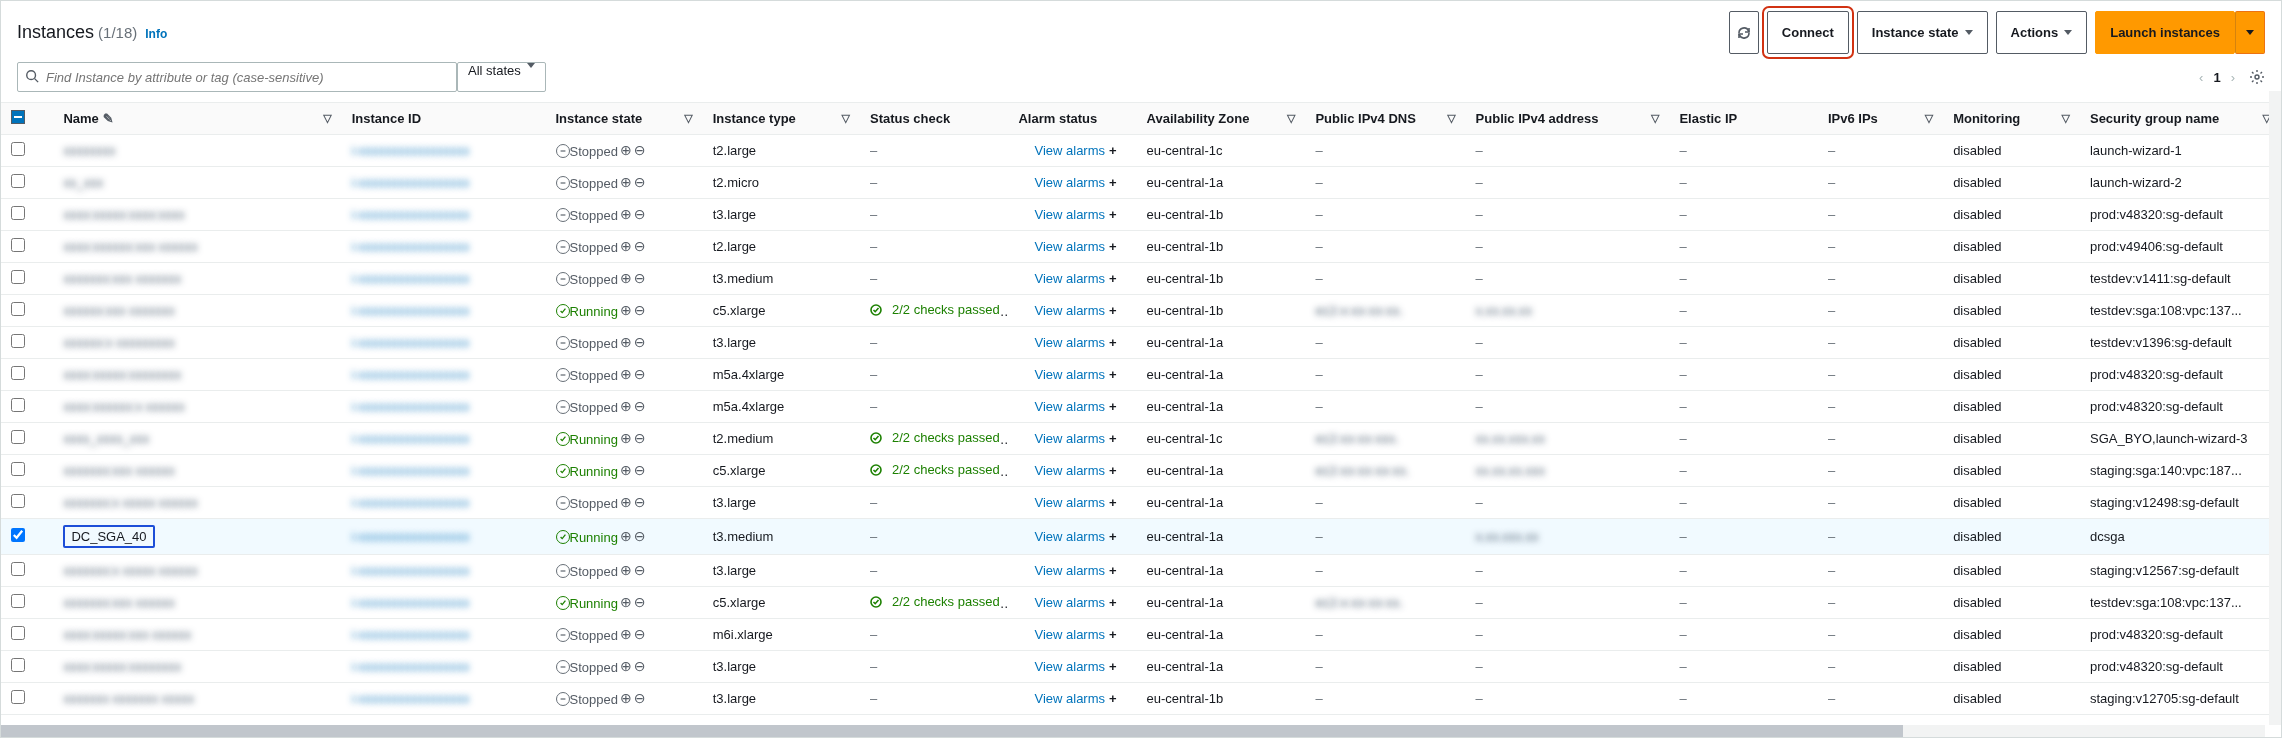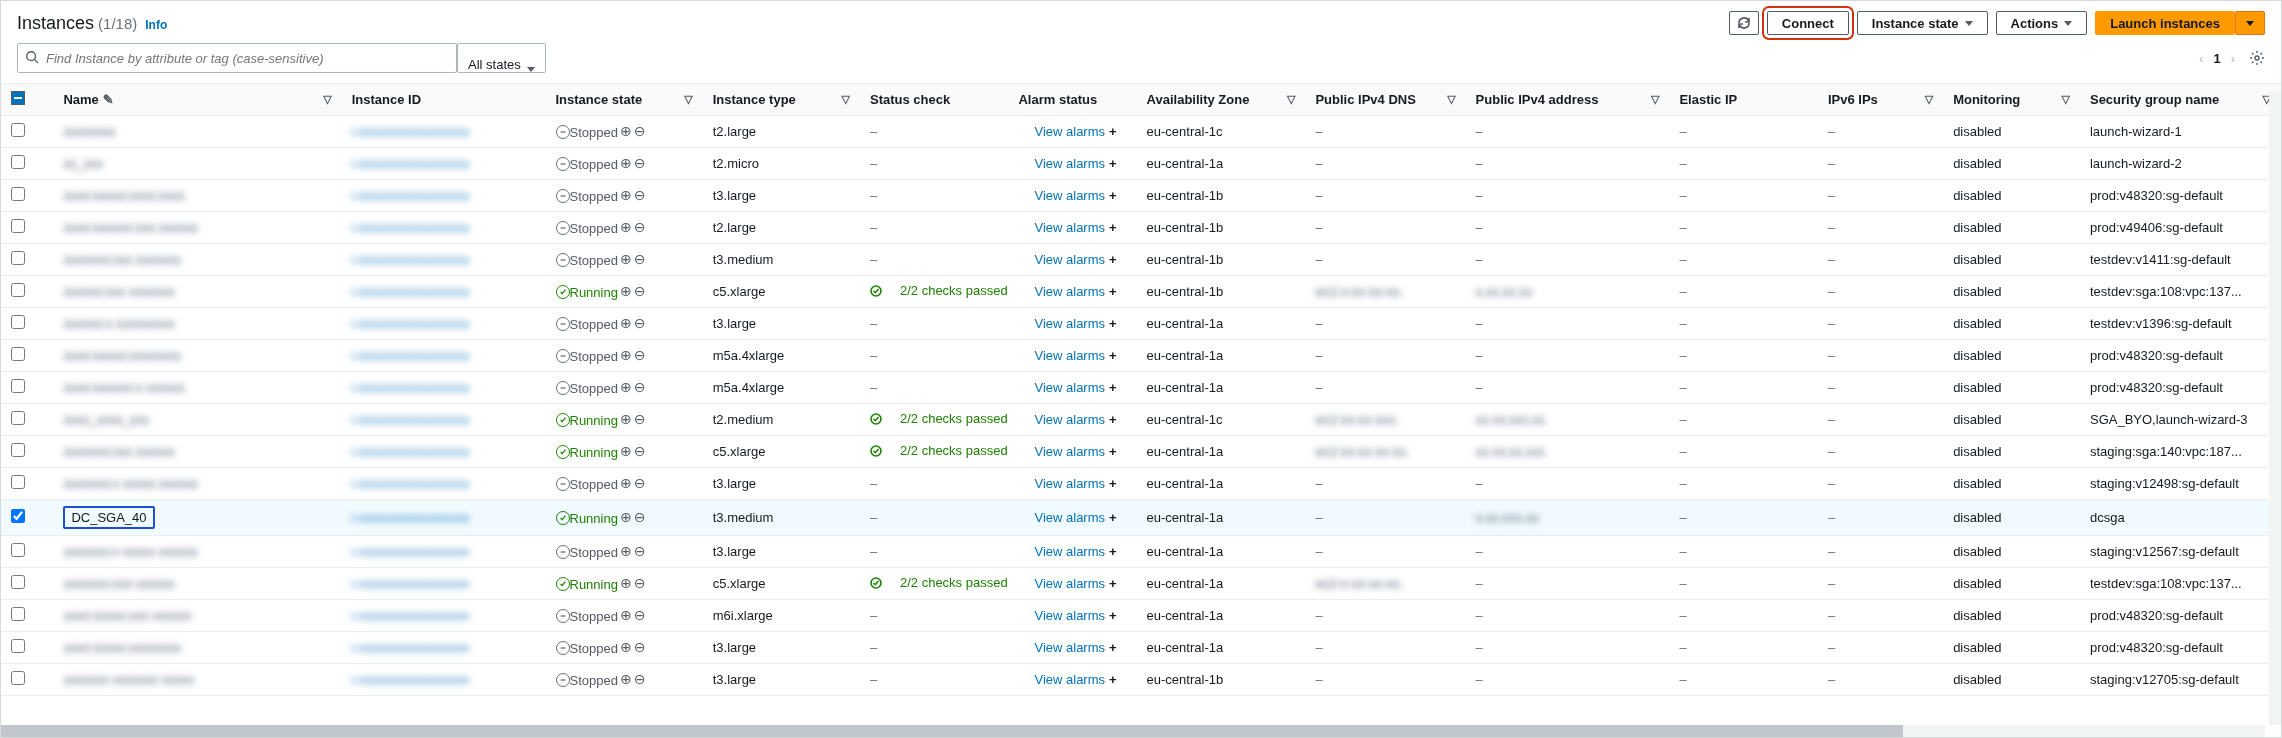--- a/index.html
+++ b/index.html
@@ -7,34 +7,34 @@
 
 .container { width: 2282px; height: 738px; position: relative; overflow: hidden; border: 1px solid #d5dbdb; }
 
 
 .header { display: flex; align-items: center; padding: 10px 16px 8px 16px; }
 .title-group { flex: 0 0 auto; display: flex; align-items: baseline; }
 .title-main { font-size: 18px; font-weight: 400; color: #16191f; }
 .title-count { font-size: 15px; font-weight: 400; color: #687078; margin-left: 4px; }
 .info-link { font-size: 12px; color: #0073bb; margin-left: 8px; font-weight: 700; cursor: pointer; }
 .spacer { flex: 1; }
-.btn { display: inline-flex; align-items: center; justify-content: center; height: 24px; padding: 0 14px; border: 1px solid #545b64; background: #fff; color: #16191f; font-weight: 700; font-size: 13px; cursor: pointer; border-radius: 2px; margin-left: 8px; }
+.btn { display: inline-flex; align-items: center; justify-content: center; height: 43px; padding: 0 14px; border: 1px solid #545b64; background: #fff; color: #16191f; font-weight: 700; font-size: 13px; cursor: pointer; border-radius: 2px; margin-left: 8px; }
 .btn.icon-only { width: 30px; padding: 0; }
 .btn.primary { background: #ff9900; border-color: #ff9900; color: #16191f; }
 .btn.orange-drop { background: #ff9900; border-color: #ec7211; color: #16191f; width: 30px; padding: 0; margin-left: 0; border-left: 1px solid #d6830d; }
 .btn.connect-highlight { outline: 2px solid #d13212; outline-offset: 3px; }
 .caret { display:inline-block; margin-left:6px; width:0; height:0; border-left:4px solid transparent; border-right:4px solid transparent; border-top:5px solid #545b64; }
 .btn.primary .caret, .btn.orange-drop .caret { border-top-color:#16191f; margin-left:0; }
 
 
 .filter-row { display:flex; align-items:center; padding: 0 16px 10px 16px; }
 .search-wrap { flex: 0 0 440px; position: relative; }
 .search-input { width:100%; height:30px; border:1px solid #aab7b8; padding: 0 8px 0 28px; font-size:13px; border-radius:2px; font-style: italic; color:#687078; }
 .search-icon { position:absolute; left:8px; top:7px; color:#545b64; }
-.all-states { height:30px; border:1px solid #aab7b8; border-radius:2px; padding:0 10px; display:inline-flex; align-items:flex-end; cursor:pointer; background:#fff; }
+.all-states { height:30px; border:1px solid #aab7b8; border-radius:2px; padding:0 10px; display:inline-flex; align-items:flex-start; cursor:pointer; background:#fff; }
 .pager { display:flex; align-items:center; gap:10px; margin-left:auto; color:#687078; }
 .pager .num { color:#16191f; font-weight:700; }
 .gear { color:#545b64; cursor:pointer; margin-left:4px; }
 .chev { color:#aab7b8; }
 
 
 .tbl-wrap { overflow:auto; height: calc(100% - 90px); }
 table { border-collapse: collapse; width: 100%; table-layout: fixed; }
 th, td { text-align:left; padding: 6px 10px; border-bottom: 1px solid #eaeded; white-space: nowrap; overflow:hidden; text-overflow:ellipsis; font-size:13px; }
 thead th { background:#fafafa; border-top:1px solid #eaeded; border-bottom:1px solid #eaeded; font-weight:700; color:#16191f; position:sticky; top:0; height: 32px; }
@@ -53,21 +53,21 @@
 .blur.link { text-shadow: 0 0 6px rgba(0,115,187,0.9); }
 
 .state { display:inline-flex; align-items:center; gap:0; }
 .state-ico { width:14px; height:14px; border-radius:50%; display:inline-flex; align-items:center; justify-content:center; }
 .state-ico.stopped { border:1.5px solid #687078; color:#687078; }
 .state-ico.running { border:1.5px solid #1d8102; color:#1d8102; }
 .state-run { color:#1d8102; }
 .state-stop { color:#545b64; }
 .mag { color:#545b64; cursor:pointer; font-size:14px; margin-left:2px; }
 
-.status-check { color:#1d8102; display:inline-flex; align-items:center; gap:18px; }
+.status-check { color:#1d8102; display:inline-flex; align-items:center; gap:10px; }
 .alarm-link { color:#0073bb; cursor:pointer;margin-left:16px; }
 .plus { color:#16191f; margin-left:4px; font-weight:700; }
 .dash { color:#687078; }
 
 .name-highlight { border:2px solid #1d4ed8; padding:2px 6px; border-radius:2px; display:inline-block; }
 
 
 .hscroll { position:absolute; bottom:0; left:0; right:16px; height:12px; background:#f2f3f3; }
 .hscroll .thumb { position:absolute; left:0; top:0; height:100%; width:84%; background:#c1c6cc; }
 .vscroll { position:absolute; right:0; top:90px; bottom:12px; width:12px; background:#f2f3f3; }

